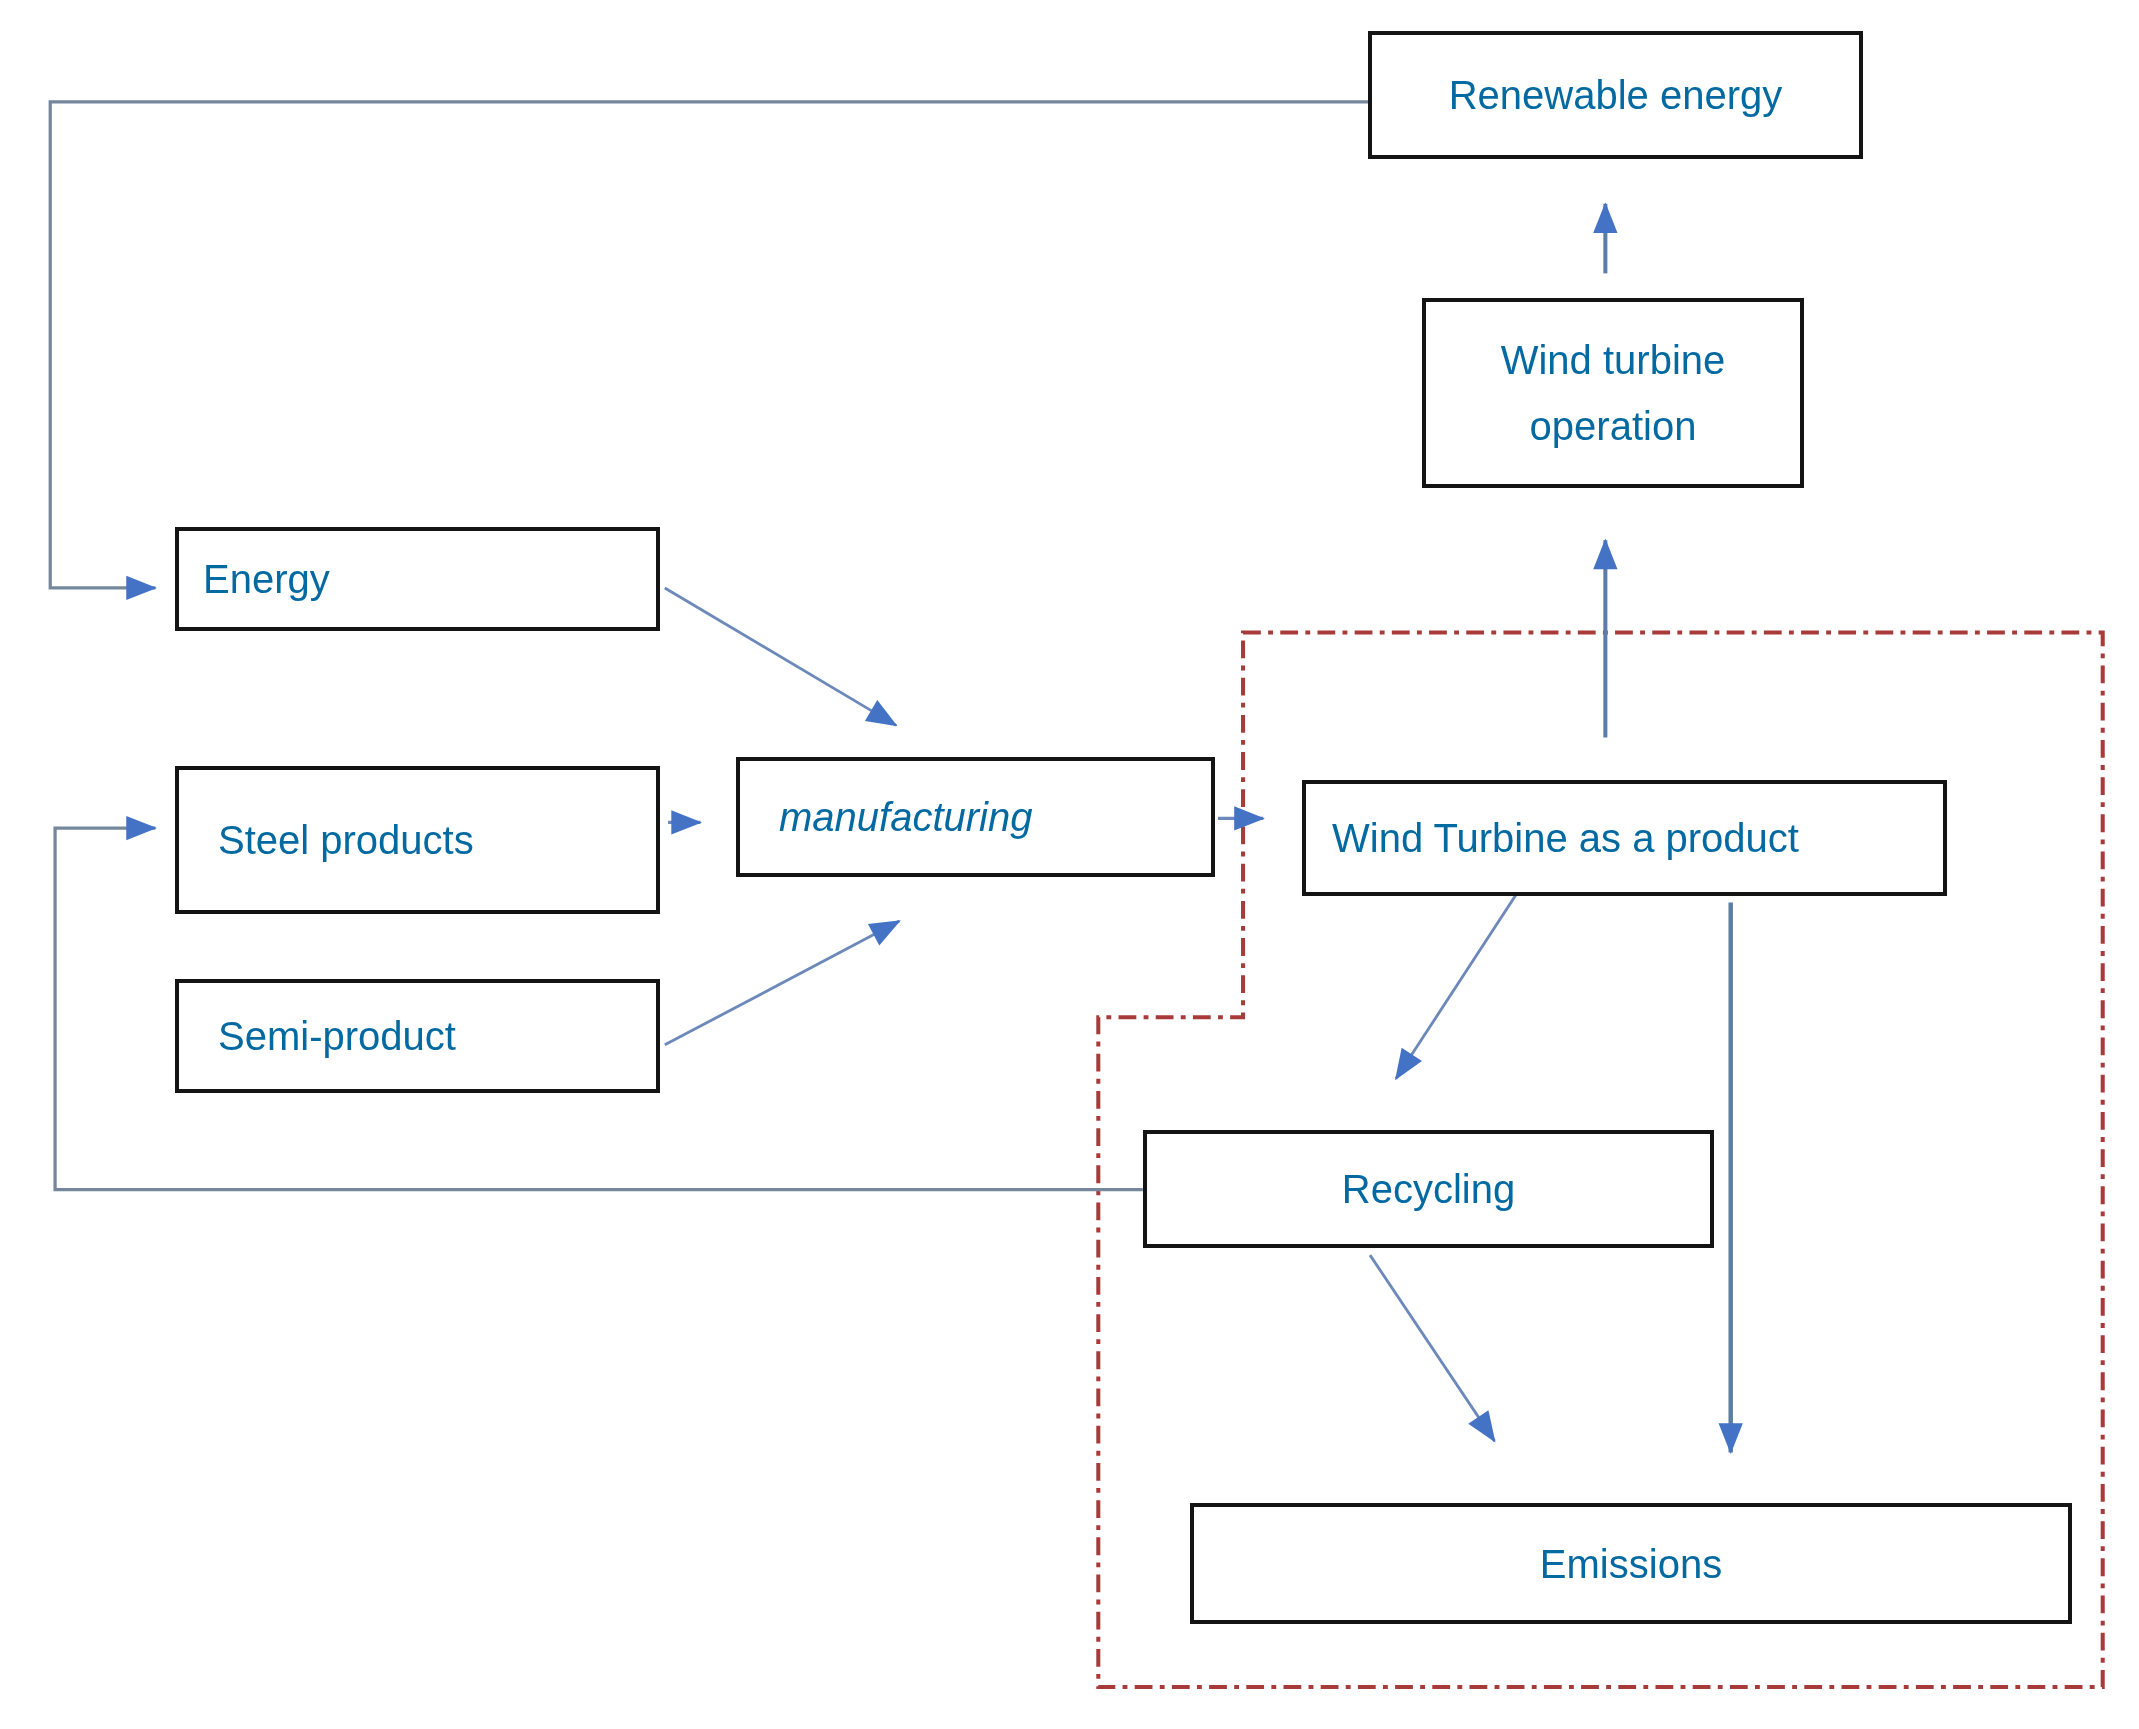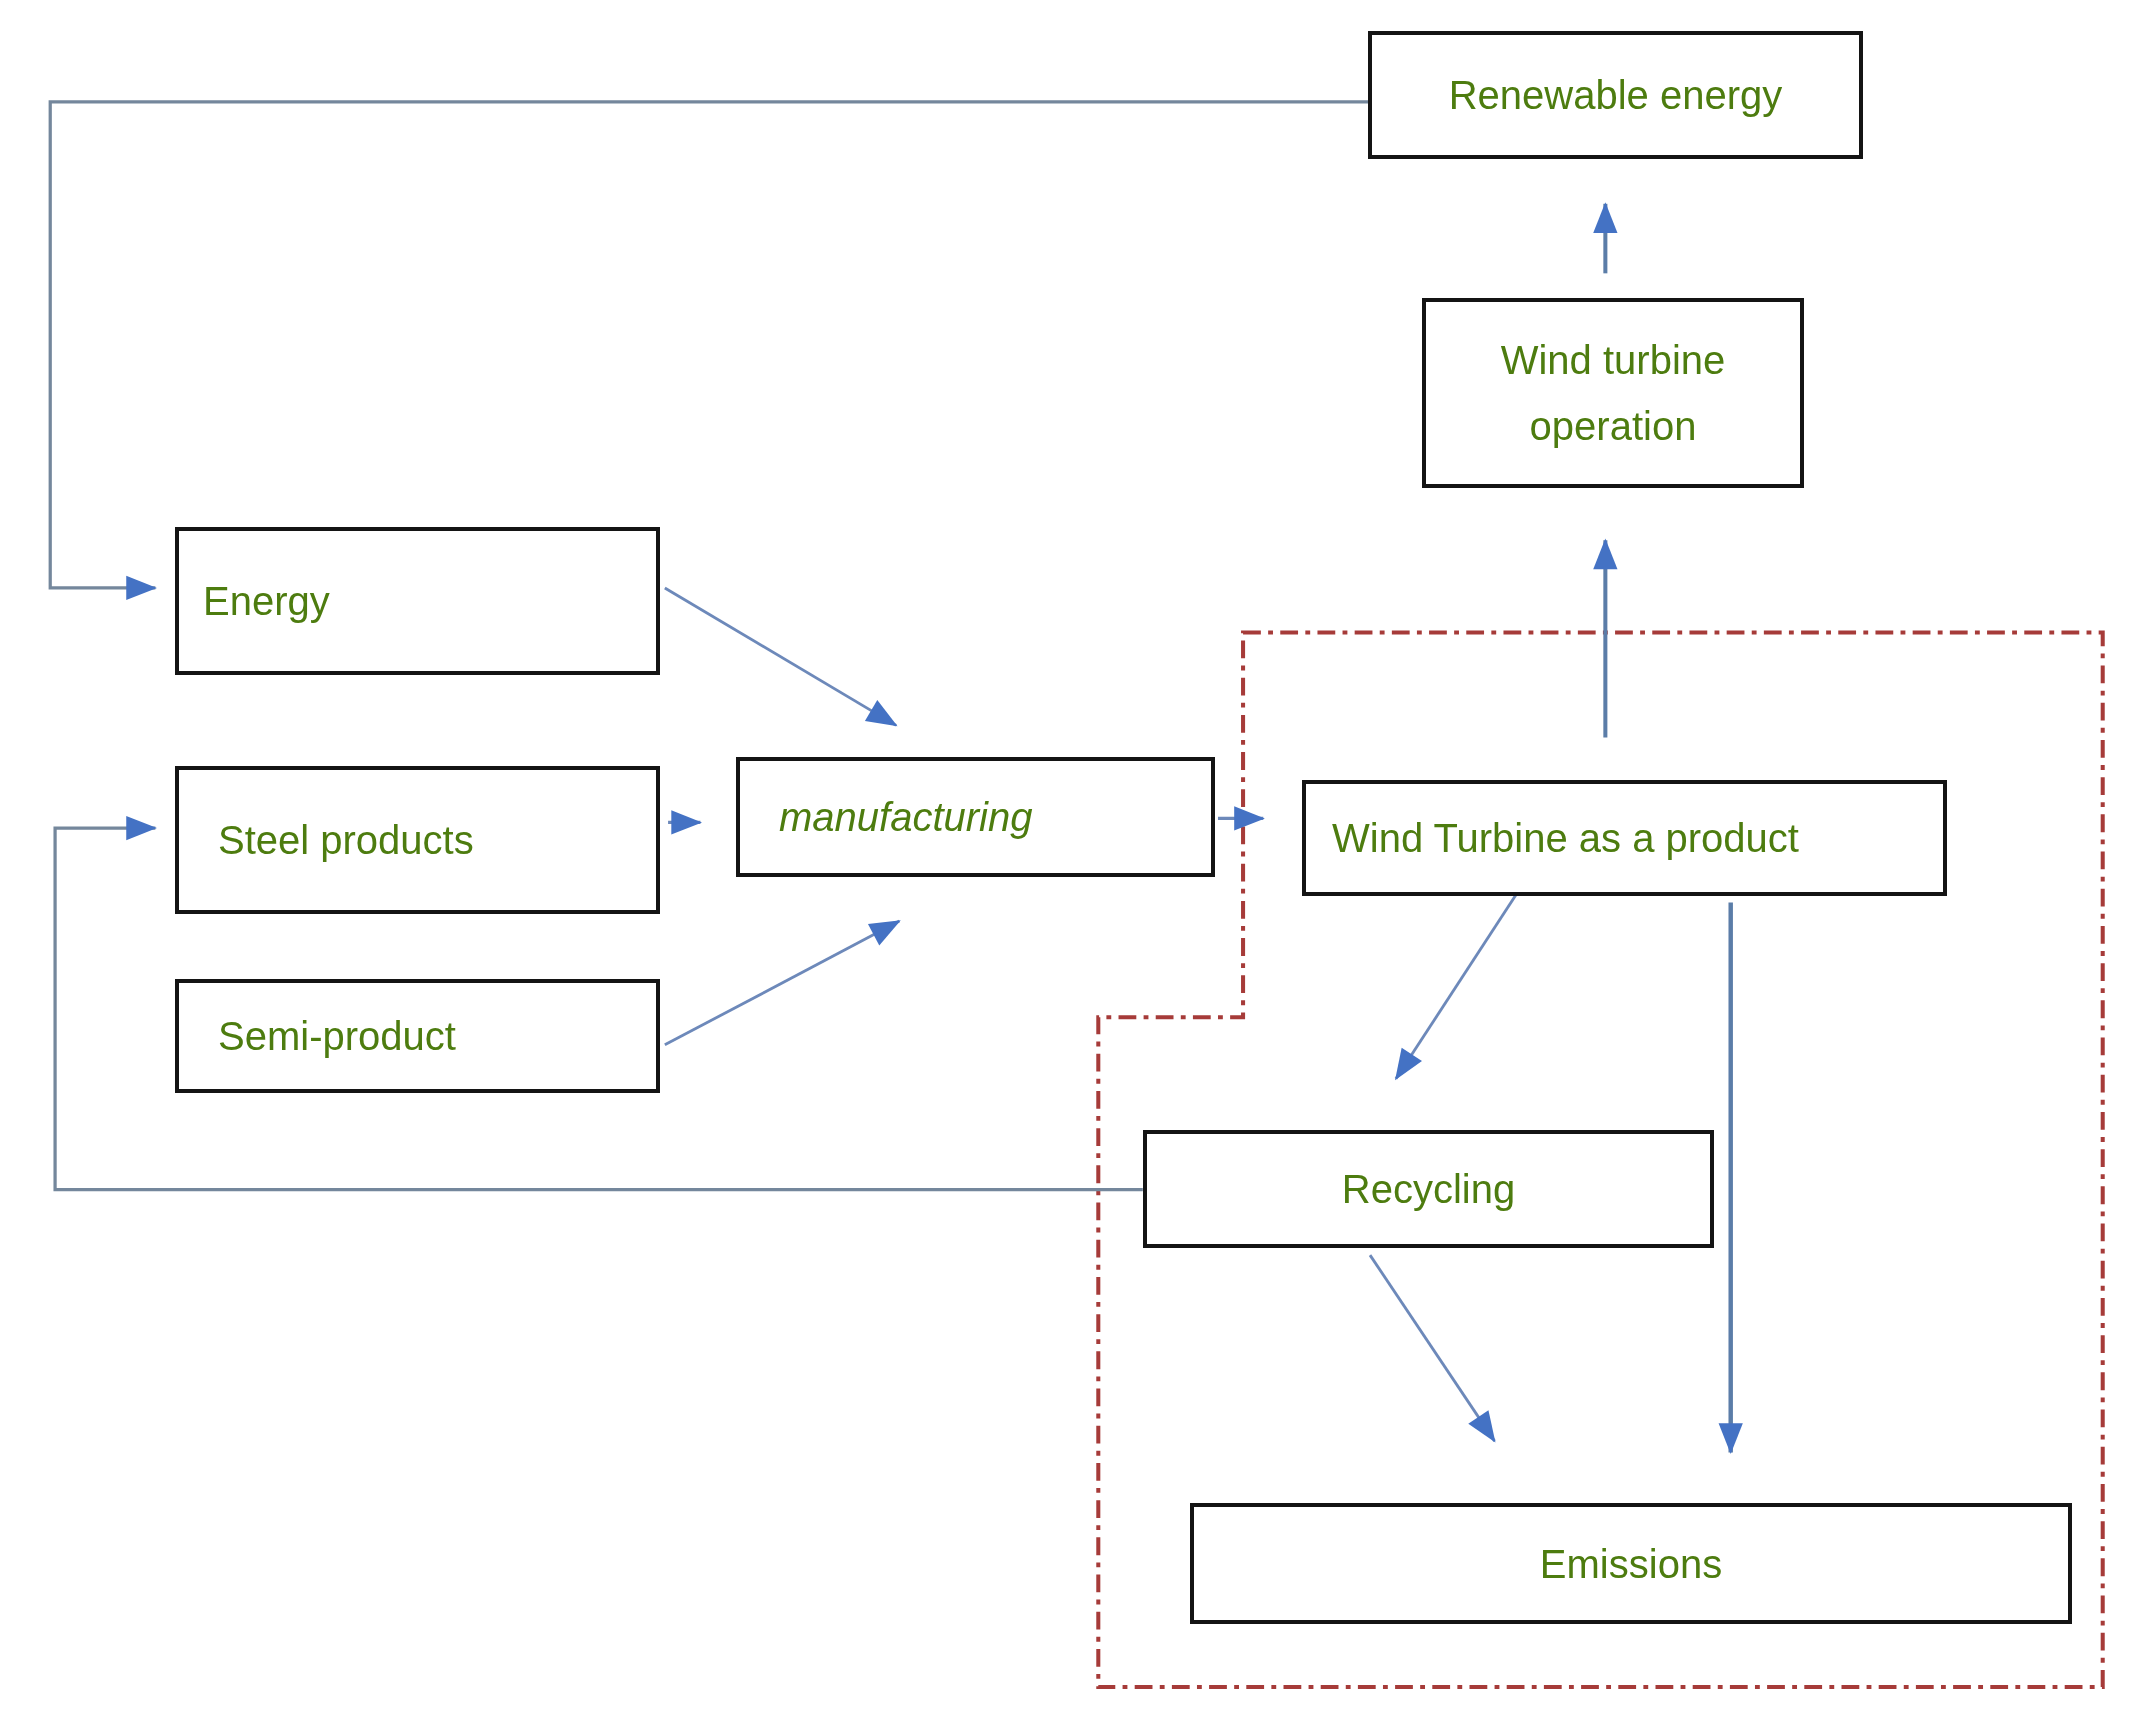--- a/index.html
+++ b/index.html
@@ -9,21 +9,21 @@
     background:#ffffff;
     font-family:"Liberation Sans", sans-serif;
     overflow:hidden;
   }
   #connectors{position:absolute;left:0;top:0;width:2140px;height:1729px;}
   .node{
     position:absolute;
     box-sizing:border-box;
     background:#ffffff;
     border:4px solid #141414;
-    color:#4d7c0f;
+    color:#0369a1;
     font-size:40px;
     line-height:1.25;
     display:flex;
     align-items:center;
   }
   .node.center{justify-content:center;text-align:center;}
   .node.leftpad{padding-left:39px;justify-content:flex-start;text-align:left;}
   .node.wrap2{line-height:1.65;}
   #n-emissions{border-width:4.9px;}
 </style>
@@ -61,21 +61,21 @@
 
     <line x1="1882" y1="1095" x2="1726" y2="1334" stroke="#6d89ba" stroke-width="3.5" marker-end="url(#ah-blue)"></line>
 
     <line x1="1694" y1="1552" x2="1848" y2="1782" stroke="#6d89ba" stroke-width="3.5" marker-end="url(#ah-blue)"></line>
   </svg>
 
   <div class="node center" id="n-renewable" style="left:1368px;top:31px;width:495px;height:128px;">Renewable energy</div>
 
   <div class="node center wrap2" id="n-operation" style="left:1422px;top:298px;width:382px;height:190px;">Wind turbine operation</div>
 
-  <div class="node leftpad" id="n-energy" style="left:175px;top:527px;width:485px;height:148px;padding-left:24px;">Energy</div>
+  <div class="node leftpad" id="n-energy" style="left:175px;top:527px;width:485px;height:104px;padding-left:24px;">Energy</div>
 
   <div class="node leftpad" id="n-steel" style="left:175px;top:766px;width:485px;height:148px;">Steel products</div>
 
   <div class="node leftpad" id="n-semi" style="left:175px;top:979px;width:485px;height:114px;">Semi-product</div>
 
   <div class="node leftpad" id="n-manufacturing" style="left:736px;top:757px;width:479px;height:120px;font-style:italic;">manufacturing</div>
 
   <div class="node leftpad" id="n-product" style="left:1302px;top:760px;width:645px;height:116px;padding-left:26px;margin-top:20px;">Wind Turbine as a product</div>
 
   <div class="node center" id="n-recycling" style="left:1143px;top:1130px;width:571px;height:118px;">Recycling</div>

